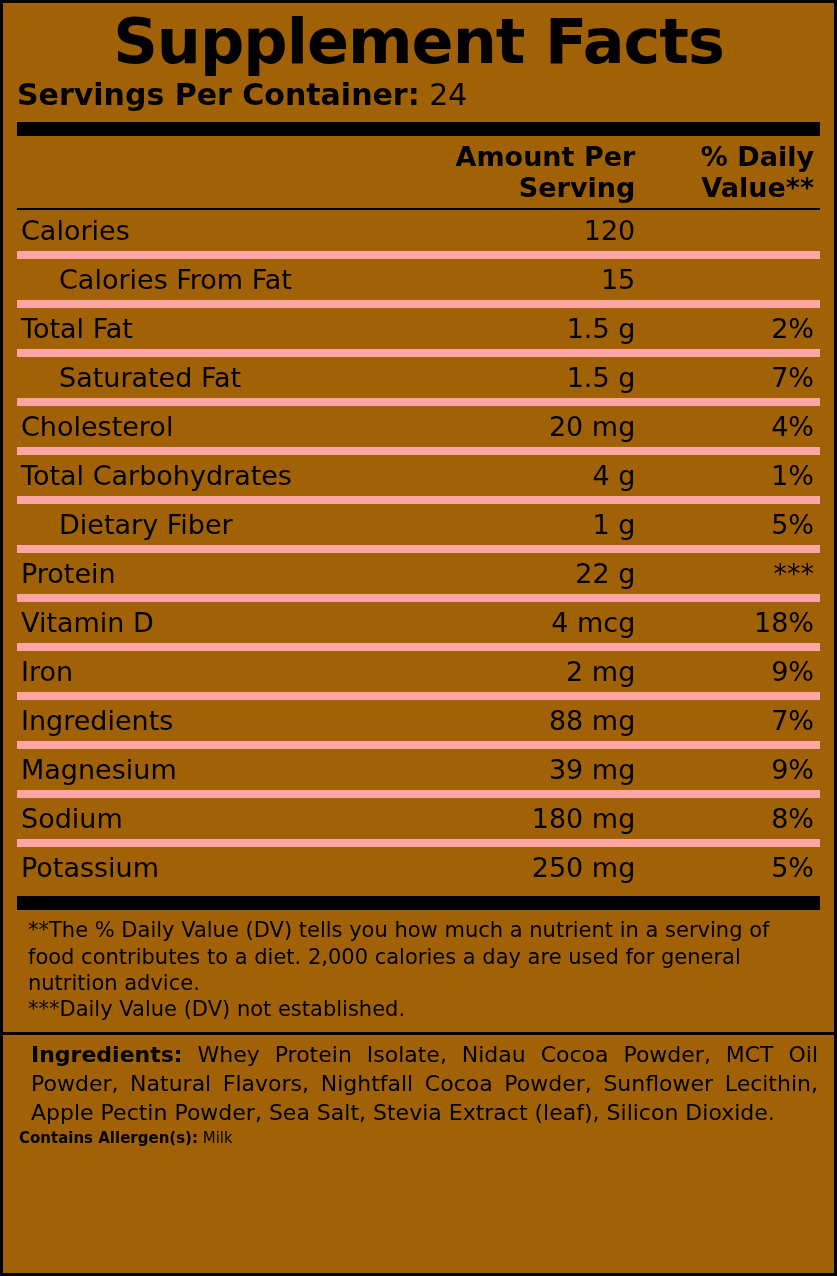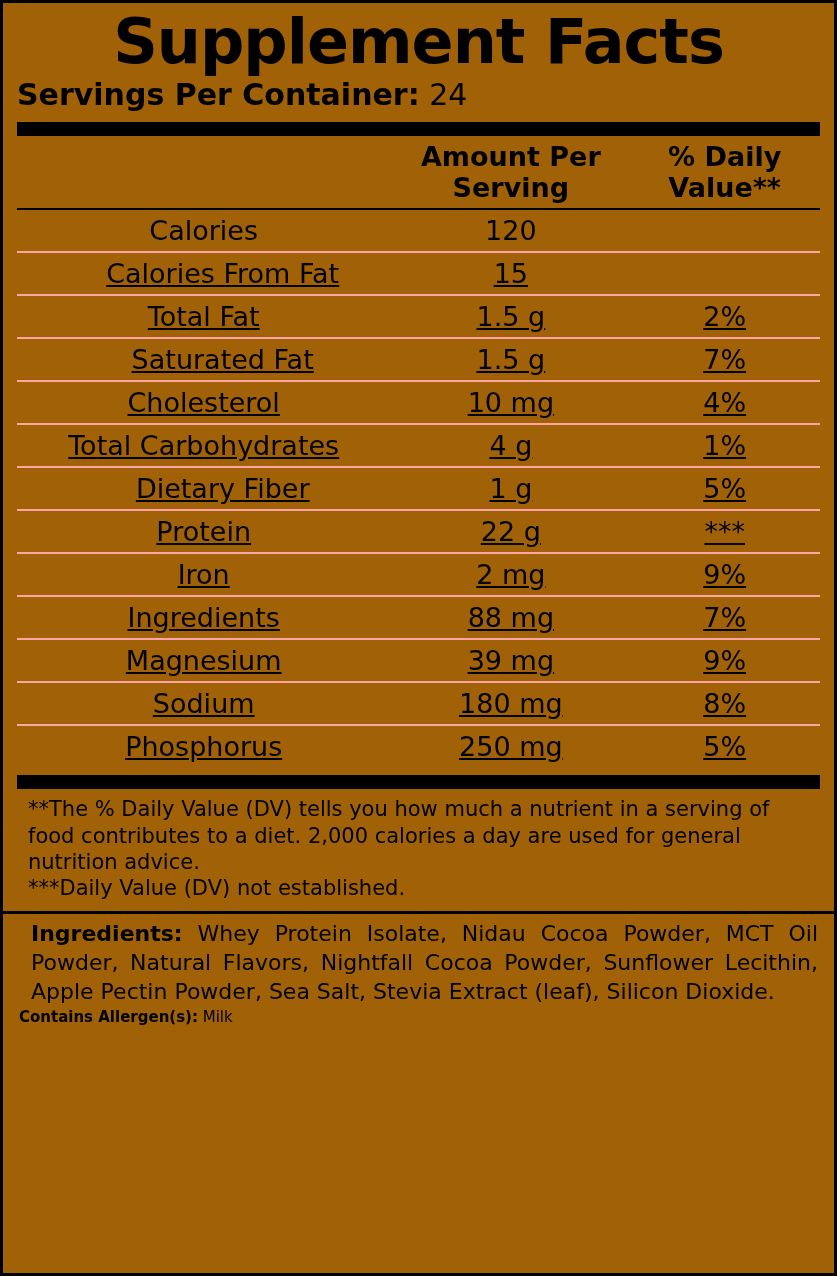--- a/index.html
+++ b/index.html
@@ -47,25 +47,23 @@
     background: #000;
   }
   table.facts {
     width: 100%;
     border-collapse: collapse;
     font-size: 27px;
   }
   table.facts td {
     padding: 5px 0 5px 0;
     vertical-align: bottom;
-    text-align: center;
   }
   table.facts tr.row-line td {
-    border-top: 2px solid #fca5a5;
-    text-decoration: underline;
+    border-top: 8px solid #fca5a5;
   }
   .col-name {
     text-align: left;
     width: 46%;
     padding-left: 4px !important;
   }
   .col-amt {
     text-align: right;
     width: 31%;
   }
@@ -161,60 +159,65 @@
           <td class="col-amt">1.5 g</td>
           <td class="col-dv">2%</td>
         </tr>
         <tr class="row-line">
           <td class="col-name indent">Saturated Fat</td>
           <td class="col-amt">1.5 g</td>
           <td class="col-dv">7%</td>
         </tr>
         <tr class="row-line">
           <td class="col-name">Cholesterol</td>
-          <td class="col-amt">10 mg</td>
+          <td class="col-amt">20 mg</td>
           <td class="col-dv">4%</td>
         </tr>
         <tr class="row-line">
           <td class="col-name">Total Carbohydrates</td>
           <td class="col-amt">4 g</td>
           <td class="col-dv">1%</td>
         </tr>
         <tr class="row-line">
           <td class="col-name indent">Dietary Fiber</td>
           <td class="col-amt">1 g</td>
           <td class="col-dv">5%</td>
         </tr>
         <tr class="row-line">
           <td class="col-name">Protein</td>
           <td class="col-amt">22 g</td>
           <td class="col-dv">***</td>
         </tr>
         <tr class="row-line">
+          <td class="col-name">Vitamin D</td>
+          <td class="col-amt">4 mcg</td>
+          <td class="col-dv">18%</td>
+        </tr>
+        <tr class="row-line">
           <td class="col-name">Iron</td>
           <td class="col-amt">2 mg</td>
           <td class="col-dv">9%</td>
         </tr>
         <tr class="row-line">
           <td class="col-name">Ingredients</td>
           <td class="col-amt">88 mg</td>
           <td class="col-dv">7%</td>
         </tr>
         <tr class="row-line">
           <td class="col-name">Magnesium</td>
           <td class="col-amt">39 mg</td>
           <td class="col-dv">9%</td>
         </tr>
         <tr class="row-line">
           <td class="col-name">Sodium</td>
           <td class="col-amt">180 mg</td>
           <td class="col-dv">8%</td>
         </tr>
         <tr class="row-line">
-          <td class="col-name">Phosphorus</td>
+          <td class="col-name">Potassium</td>
           <td class="col-amt">250 mg</td>
           <td class="col-dv">5%</td>
         </tr>
       </tbody>
   </table>
 
   <div class="rule-thick"></div>
 
   <div class="footnotes">
     <p>**The % Daily Value (DV) tells you how much a nutrient in a serving of food contributes to a diet. 2,000 calories a day are used for general nutrition advice.</p>

